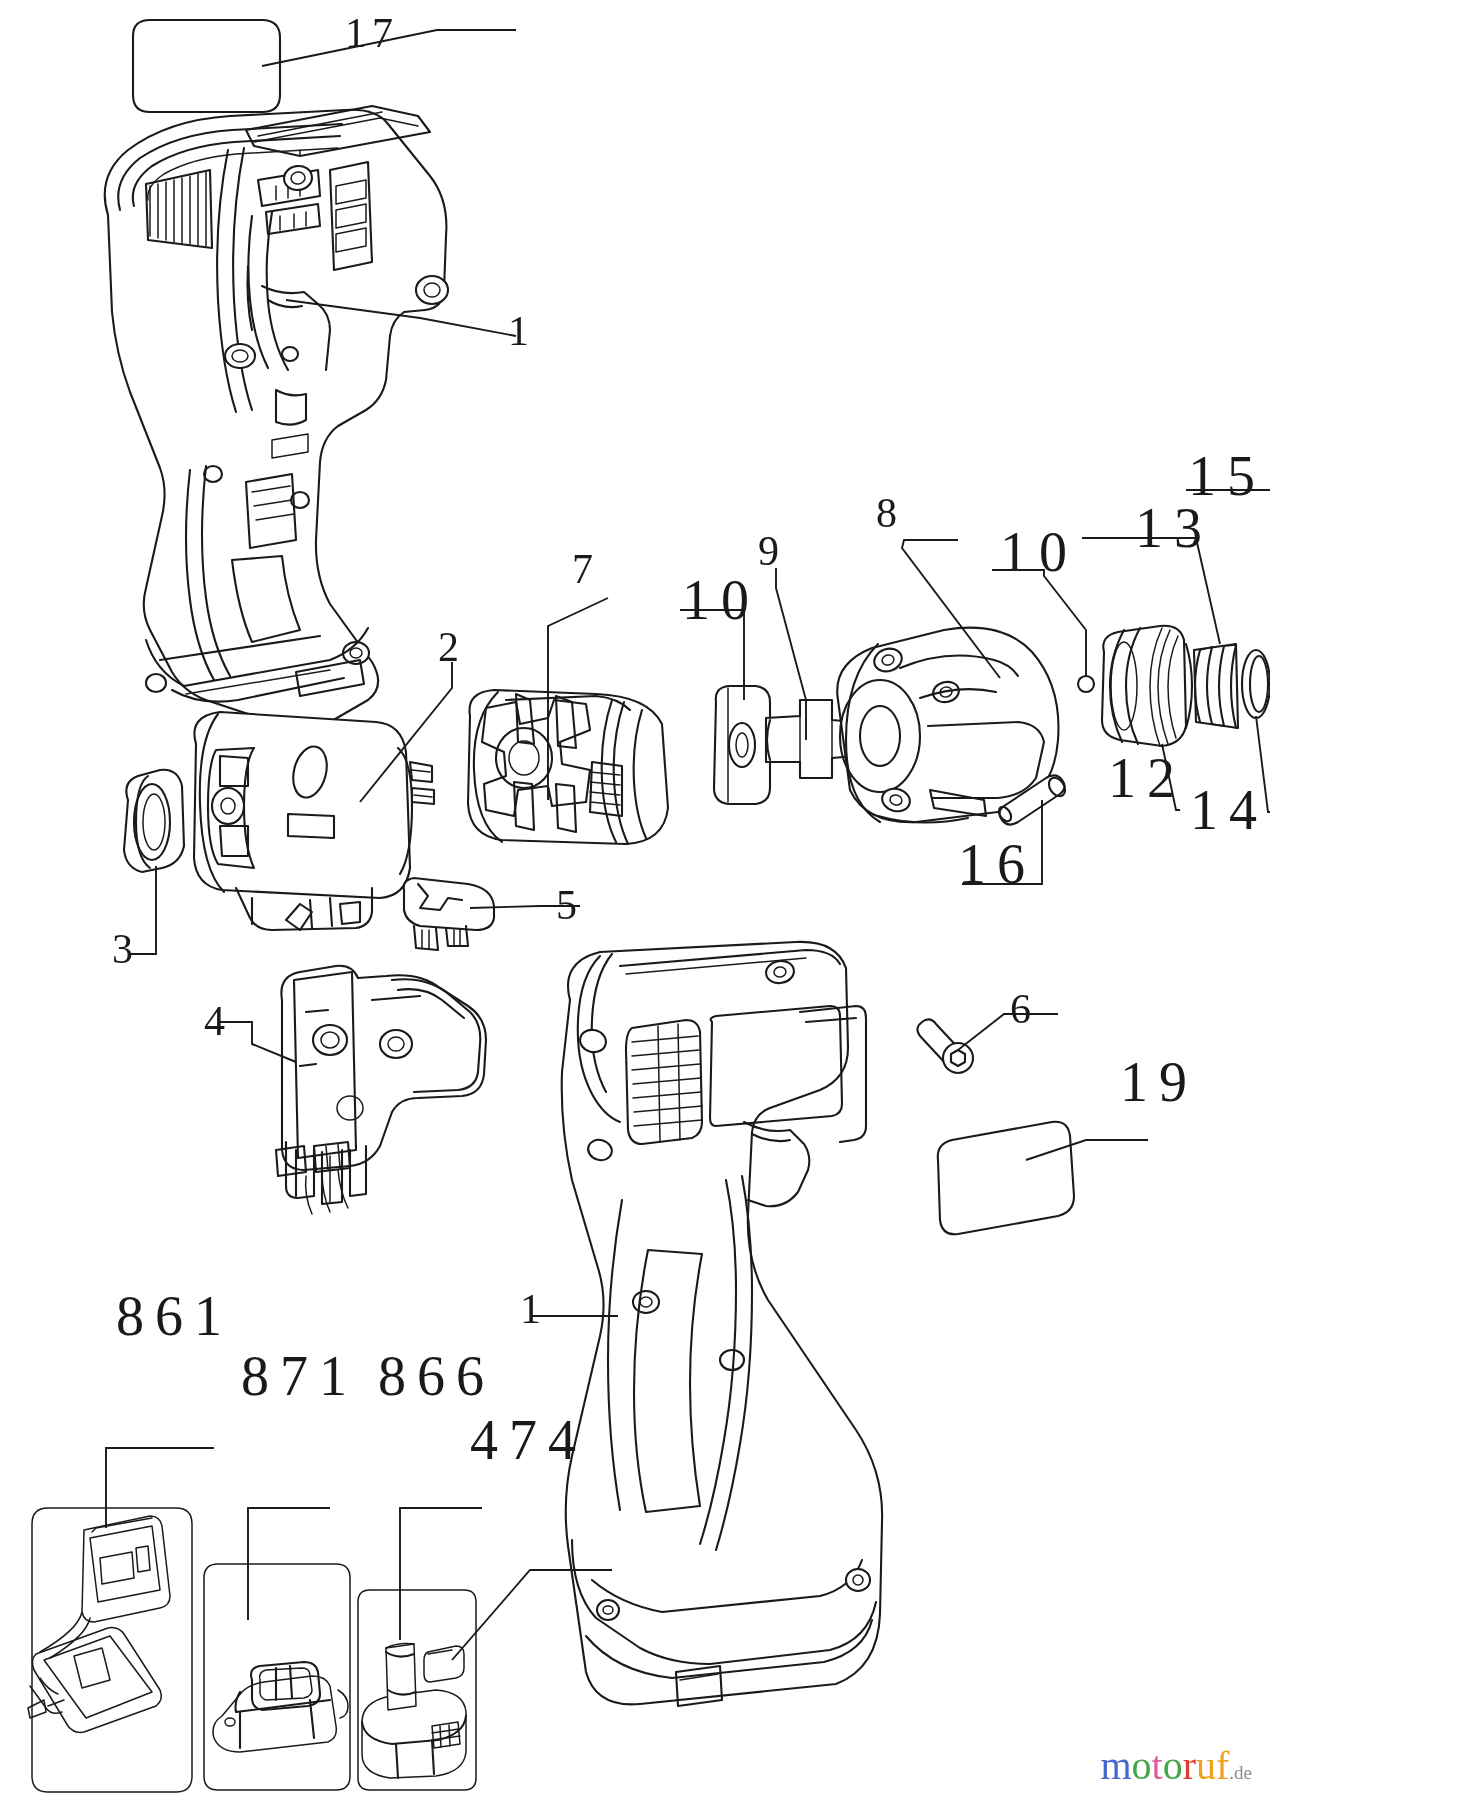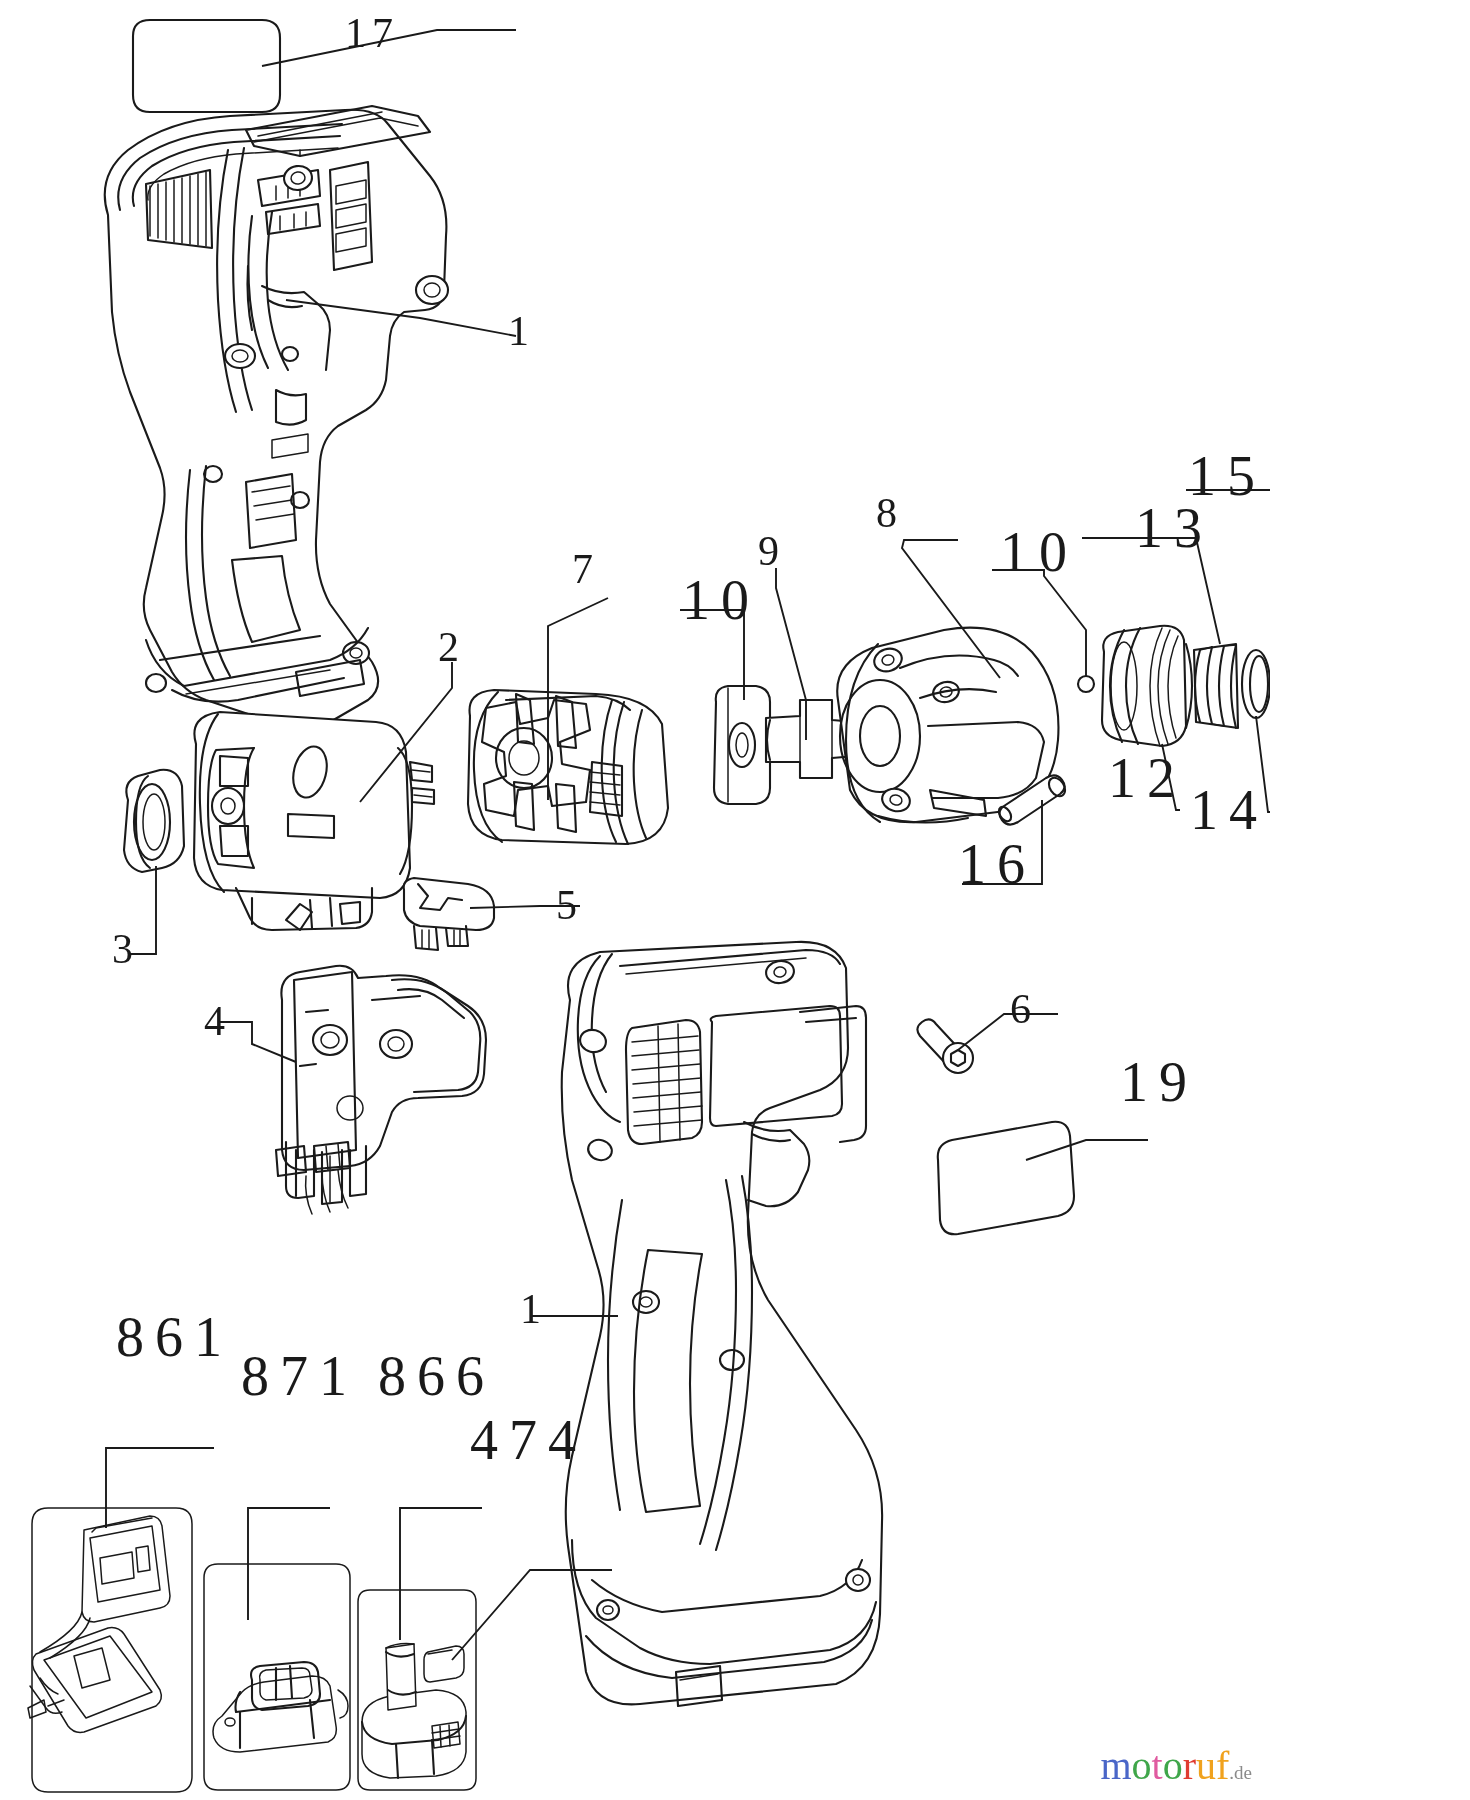--- a/index.html
+++ b/index.html
@@ -584,21 +584,21 @@
   <div class="callout" style="left:438px; top:626px;">2</div>
   <div class="callout wide" style="left:1108px; top:750px;">12</div>
   <div class="callout wide" style="left:1190px; top:782px;">14</div>
   <div class="callout wide" style="left:958px; top:822px;margin-top:14px;">16</div>
   <div class="callout" style="left:556px; top:884px;">5</div>
   <div class="callout" style="left:112px; top:928px;">3</div>
   <div class="callout" style="left:1010px; top:988px;">6</div>
   <div class="callout" style="left:204px; top:1000px;">4</div>
   <div class="callout wide" style="left:1120px; top:1054px;">19</div>
   <div class="callout" style="left:520px; top:1288px;">1</div>
-  <div class="callout wide" style="left:116px; top:1288px;margin-top:21px;">861</div>
+  <div class="callout wide" style="left:116px; top:1288px;">861</div>
   <div class="callout wide" style="left:220px; top:1348px;margin-left:21px;">871</div>
   <div class="callout wide" style="left:378px; top:1348px;">866</div>
   <div class="callout wide" style="left:470px; top:1412px;">474</div>
 
   <div id="watermark">
     <span style="color:#4a66c8">m</span><span style="color:#3fa64a">o</span><span style="color:#e05ba0">t</span><span style="color:#3fa64a">o</span><span style="color:#e03c31">r</span><span style="color:#f0a21e">u</span><span class="wm-dot" style="color:#f0a21e">f</span><span class="wm-de">.de</span>
   </div>
 
 </div>
 

